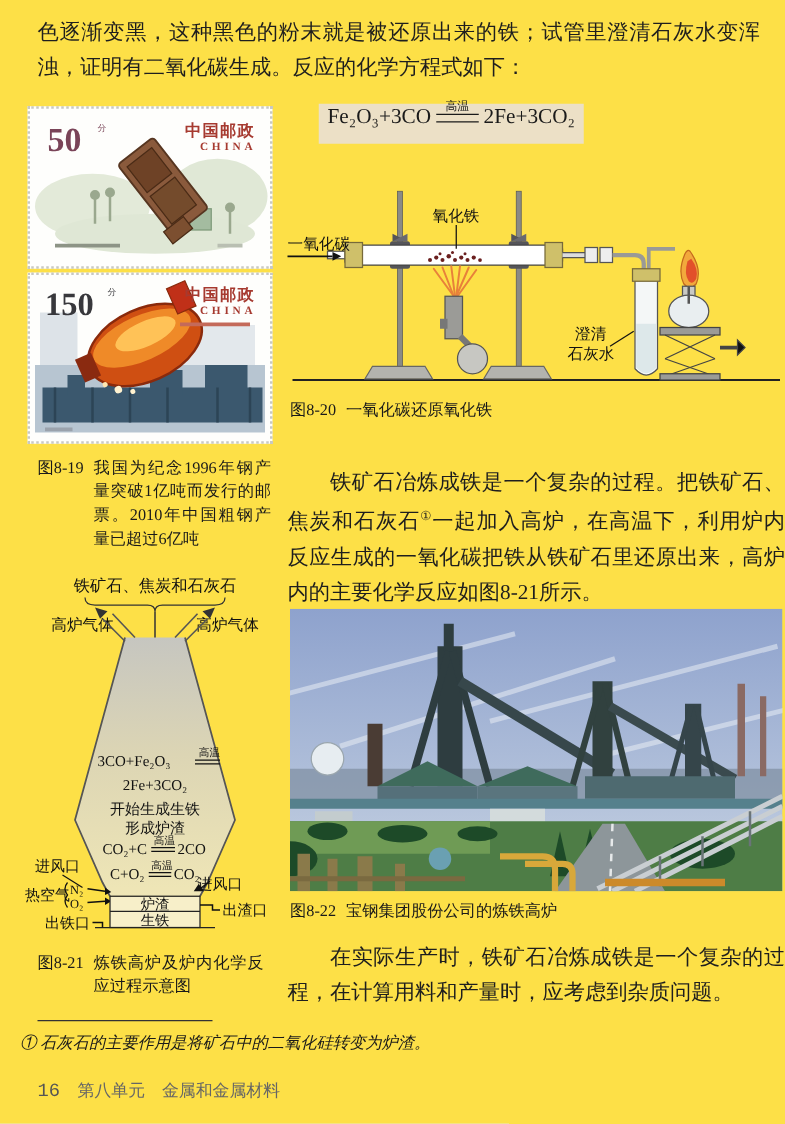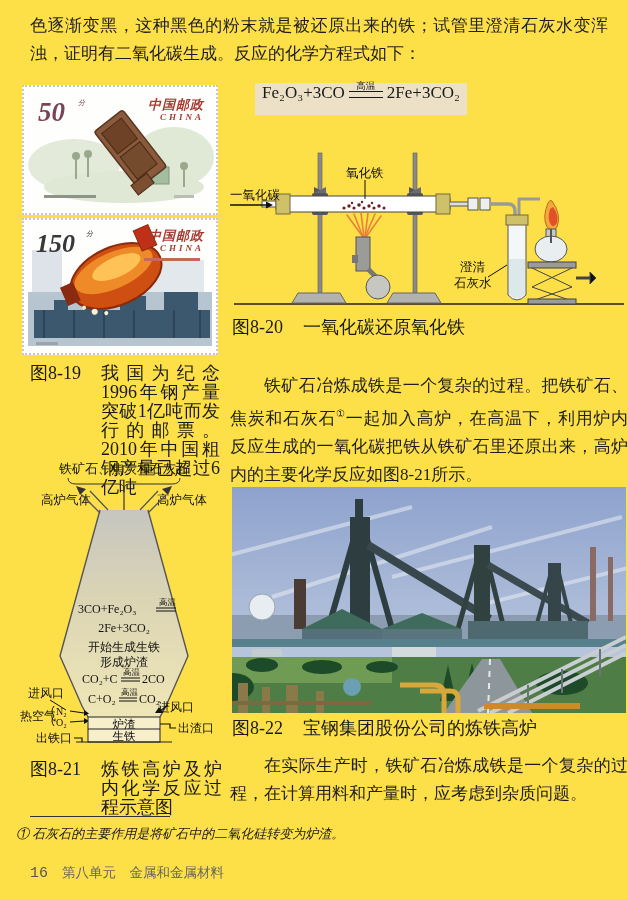--- a/index.html
+++ b/index.html
@@ -6,24 +6,24 @@
   .page{position:relative;width:628px;height:899px;background:#fde047;overflow:hidden;
         font-family:"Liberation Serif","DejaVu Serif",serif;color:#222;padding-left:31px;}
   .abs{position:absolute;}
   .body-text{font-size:17px;line-height:28px;text-align:justify;color:#1e1e1e;}
   .indent{text-indent:2em;}
   .eq-box{background:#ece0c6;display:flex;justify-content:center;
           font-size:17px;color:#1a1a1a;}
   .eq-cond{display:inline-flex;flex-direction:column;align-items:center;margin:0 4px;transform:translateY(-2px);}
   .eq-cond .cond{font-size:9.5px;line-height:10px;}
   .eq-cond .dline{width:34px;height:5px;border-top:1.3px solid #1a1a1a;border-bottom:1.3px solid #1a1a1a;}
-  .caption{font-size:18px;line-height:19px;color:#1a1a1a;display:flex;gap:12px;}
+  .caption{font-size:13px;line-height:19px;color:#1a1a1a;display:flex;}
   .caption .cap-label{flex:0 0 auto;margin-right:8px;white-space:nowrap;}
   .caption .cap-text{text-align:justify;}
-  .stamp{background:#fefefc;border:2px dotted #c9c9c2;box-sizing:border-box;font-style:italic;}
+  .stamp{background:#fefefc;border:2px dotted #c9c9c2;box-sizing:border-box;}
   .stamp svg{display:block;}
   .footnote{font-size:13px;color:#1a1a1a;}
   .fnrule{border-top:1.2px solid #333;width:140px;height:0;}
   .footer{display:flex;align-items:baseline;gap:14px;color:#666;}
   .footer .pg{font-family:Liberation Mono, monospace;font-size:15px;color:#555;}
   .footer .unit{font-size:13.5px;}
   sup.ref{font-size:10px;}
   svg text{font-family:"Liberation Serif","DejaVu Serif",serif;}
 </style>
 </head>

